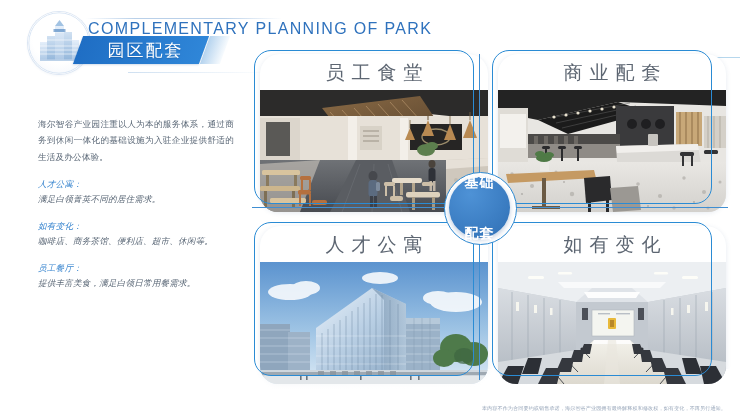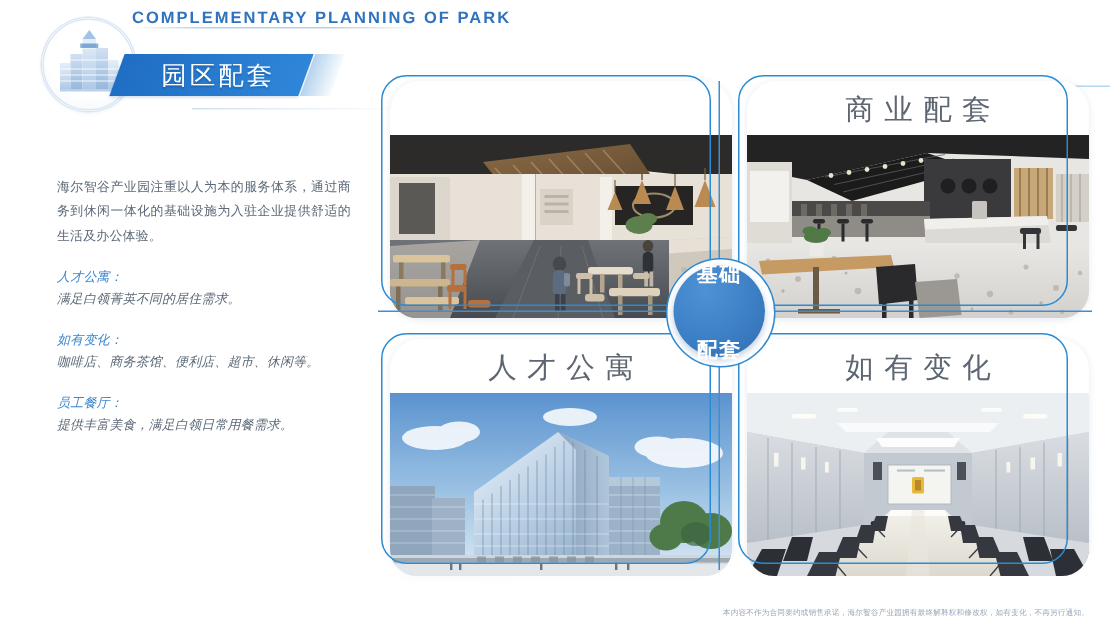--- a/index.html
+++ b/index.html
@@ -24,22 +24,22 @@
   
   .logo-circle{
     position:absolute;left:28px;top:12px;width:62px;height:62px;border-radius:50%;
     background:radial-gradient(circle at 50% 40%, #ffffff 55%, #eef3fa 100%);
     box-shadow:0 0 0 1px #dce6f3, 0 1px 3px rgba(40,90,160,.10);
     overflow:hidden;
   }
   .logo-circle svg{position:absolute;left:0;top:0;}
 
   .eng-title{
-    position:absolute;left:88px;top:6px;
-    font-size:11px;letter-spacing:1.35px;color:#2f72bd;font-weight:700;
+    position:absolute;left:88px;top:20px;
+    font-size:16px;letter-spacing:1.35px;color:#2f72bd;font-weight:400;
     white-space:nowrap;
   }
   .eng-rule{
     position:absolute;left:86px;top:18px;width:196px;height:1px;
     background:linear-gradient(to right, rgba(140,180,225,0), #b9d0e9 25%, #b9d0e9 70%, rgba(140,180,225,0));
   }
   .banner{
     position:absolute;left:78px;top:36px;width:126px;height:28px;
     background:linear-gradient(to right,#1f6ec4,#2f86d8);
     transform:skewX(-20deg);
@@ -335,20 +335,21 @@
           <path d="M186 70 L228 68 V76 L186 79 Z" fill="#e6e0d7"></path>
           <g fill="#b9b1a4" opacity=".6">
             <circle cx="196" cy="90" r="2"></circle>
               <circle cx="210" cy="96" r="1.6"></circle>
               <circle cx="220" cy="86" r="1.8"></circle>
           </g>
           <rect x="0" y="0" width="228" height="122" fill="none"></rect>
         </svg>
       </div>
       <div class="outline"></div>
+      <div class="card-title">员工食堂</div>
     </div>
 
     <div class="card c1">
       <div class="plate"></div>
       <div class="photo">
         <svg width="228" height="122" viewBox="0 0 228 122">
           <defs>
             <linearGradient id="p1f" x1="0" y1="0" x2="0" y2="1">
               <stop offset="0" stop-color="#e9e7e3"></stop>
                 <stop offset="1" stop-color="#d3d1cd"></stop>

